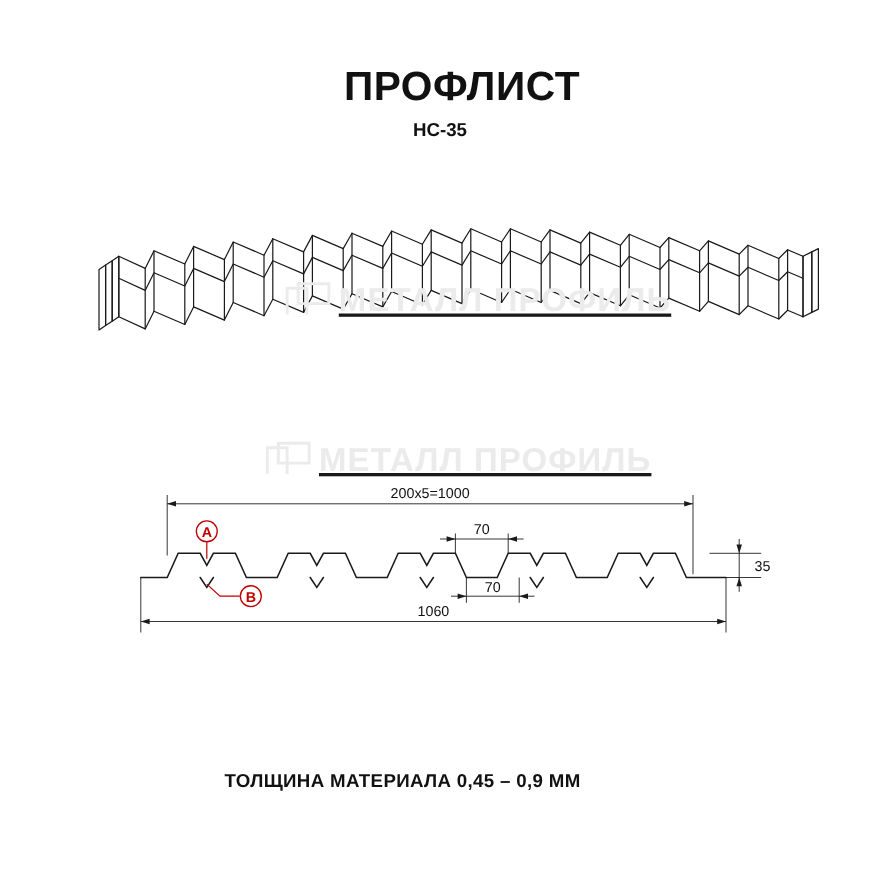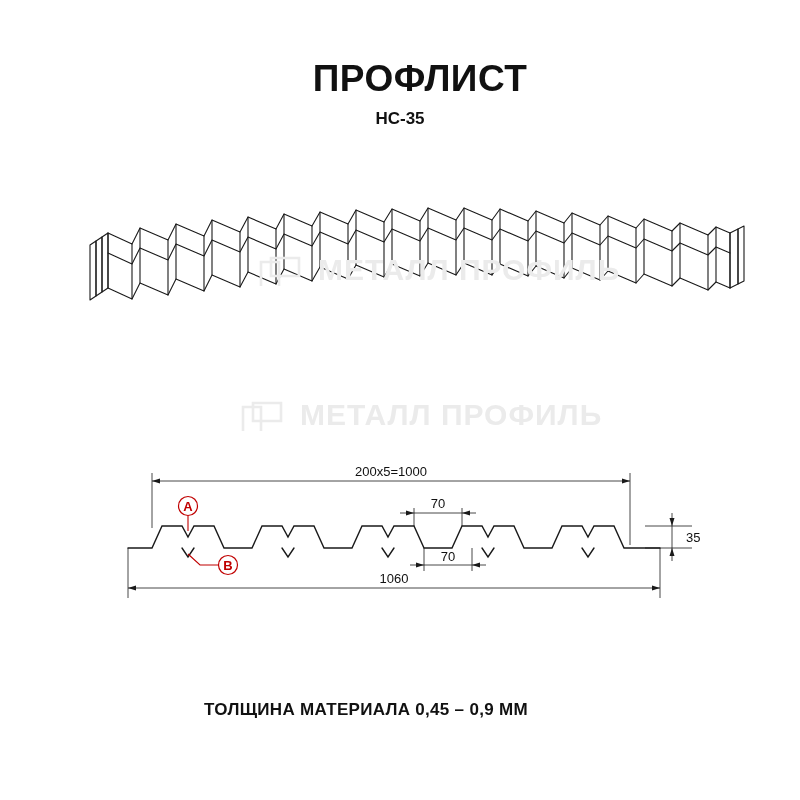--- a/index.html
+++ b/index.html
@@ -49,21 +49,21 @@
     position: absolute;
     top: 200px;
     left: 70px;
     width: 680px;
     height: 150px;
   }
 
   
   .section-wrap {
     position: absolute;
-    top: 453px;
+    top: 430px;
     left: 100px;
     width: 620px;
     height: 160px;
   }
 
   
   .watermark {
     position: absolute;
     pointer-events: none;
     opacity: 1;
@@ -73,22 +73,23 @@
   .wm-text {
     font-size: 30px;
     font-weight: bold;
     color: #ebebeb;
     letter-spacing: 1px;
     white-space: nowrap;
     line-height: 1;
   }
   .wm-row {
     display: flex;
-    align-items: flex-start;
-    gap: 16px;
+    align-items: flex-end;
+    gap: 6px;
+    text-decoration: underline;
   }
 
   
   .footer {
     position: absolute;
     top: 700px;
     left: 0;
     width: 732px;
     text-align: center;
   }

